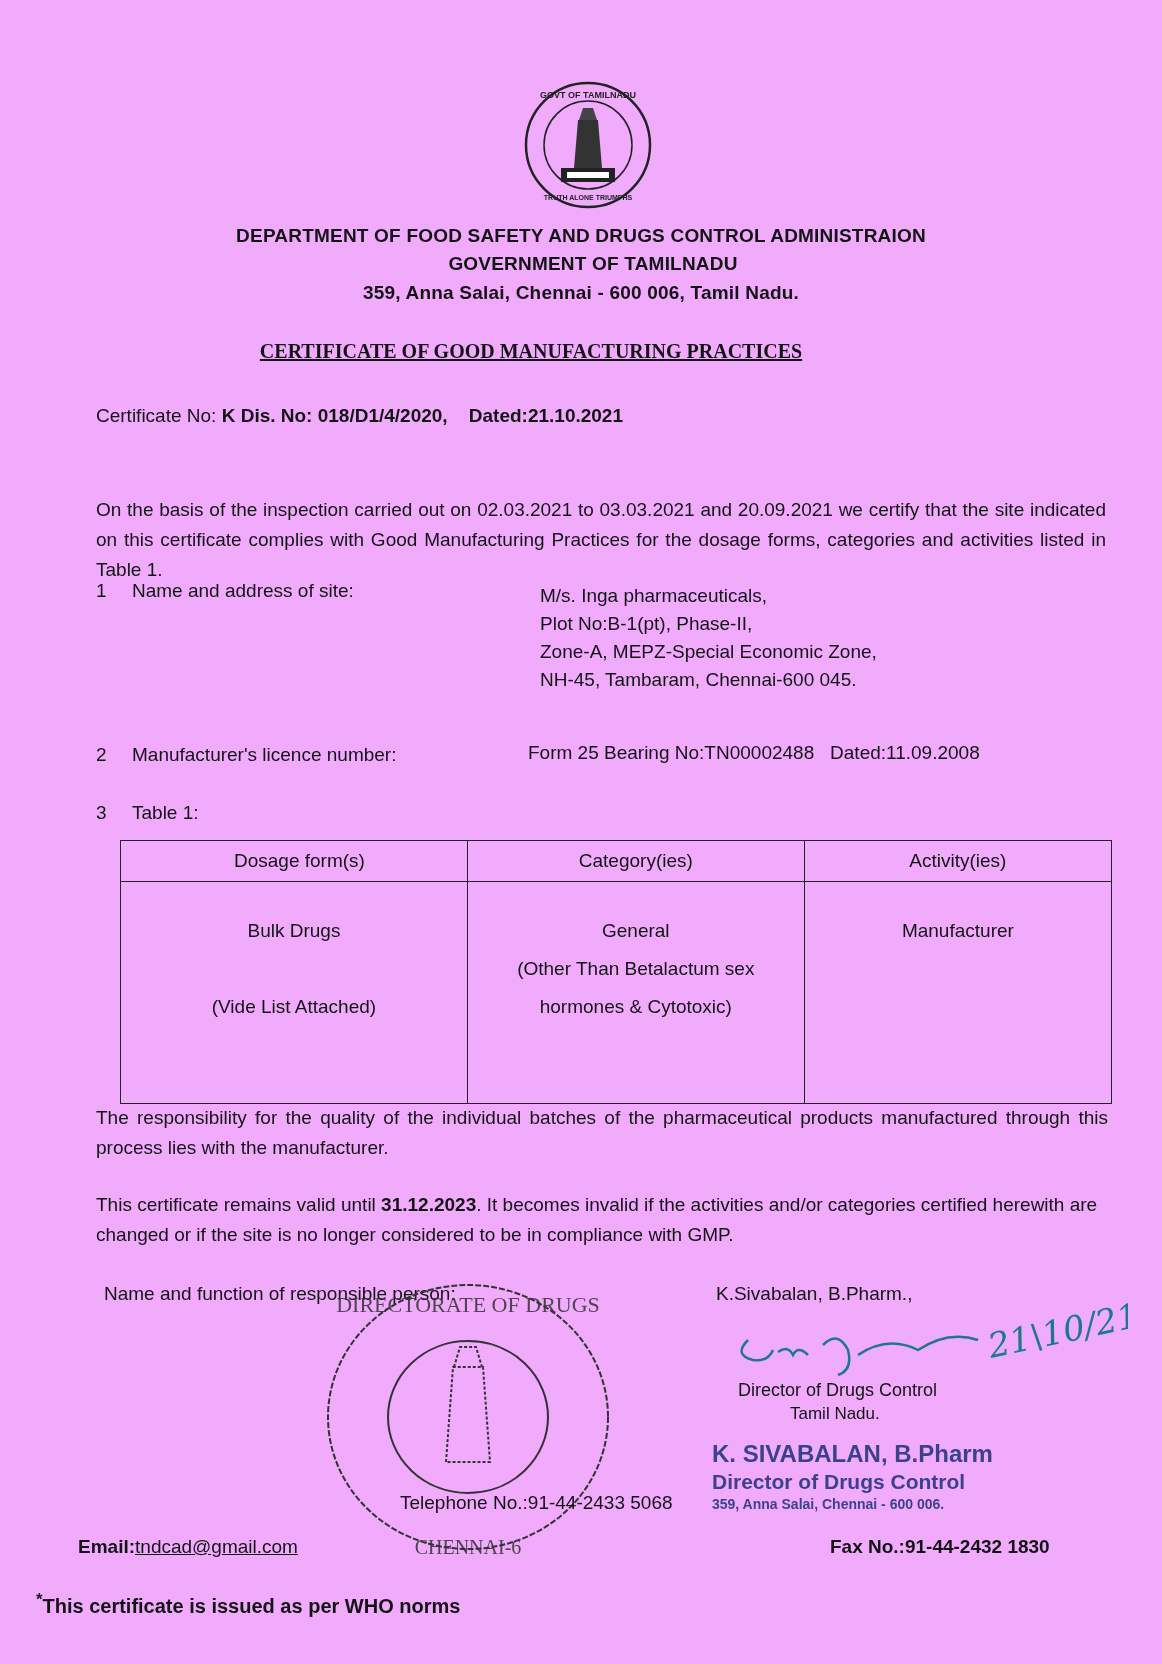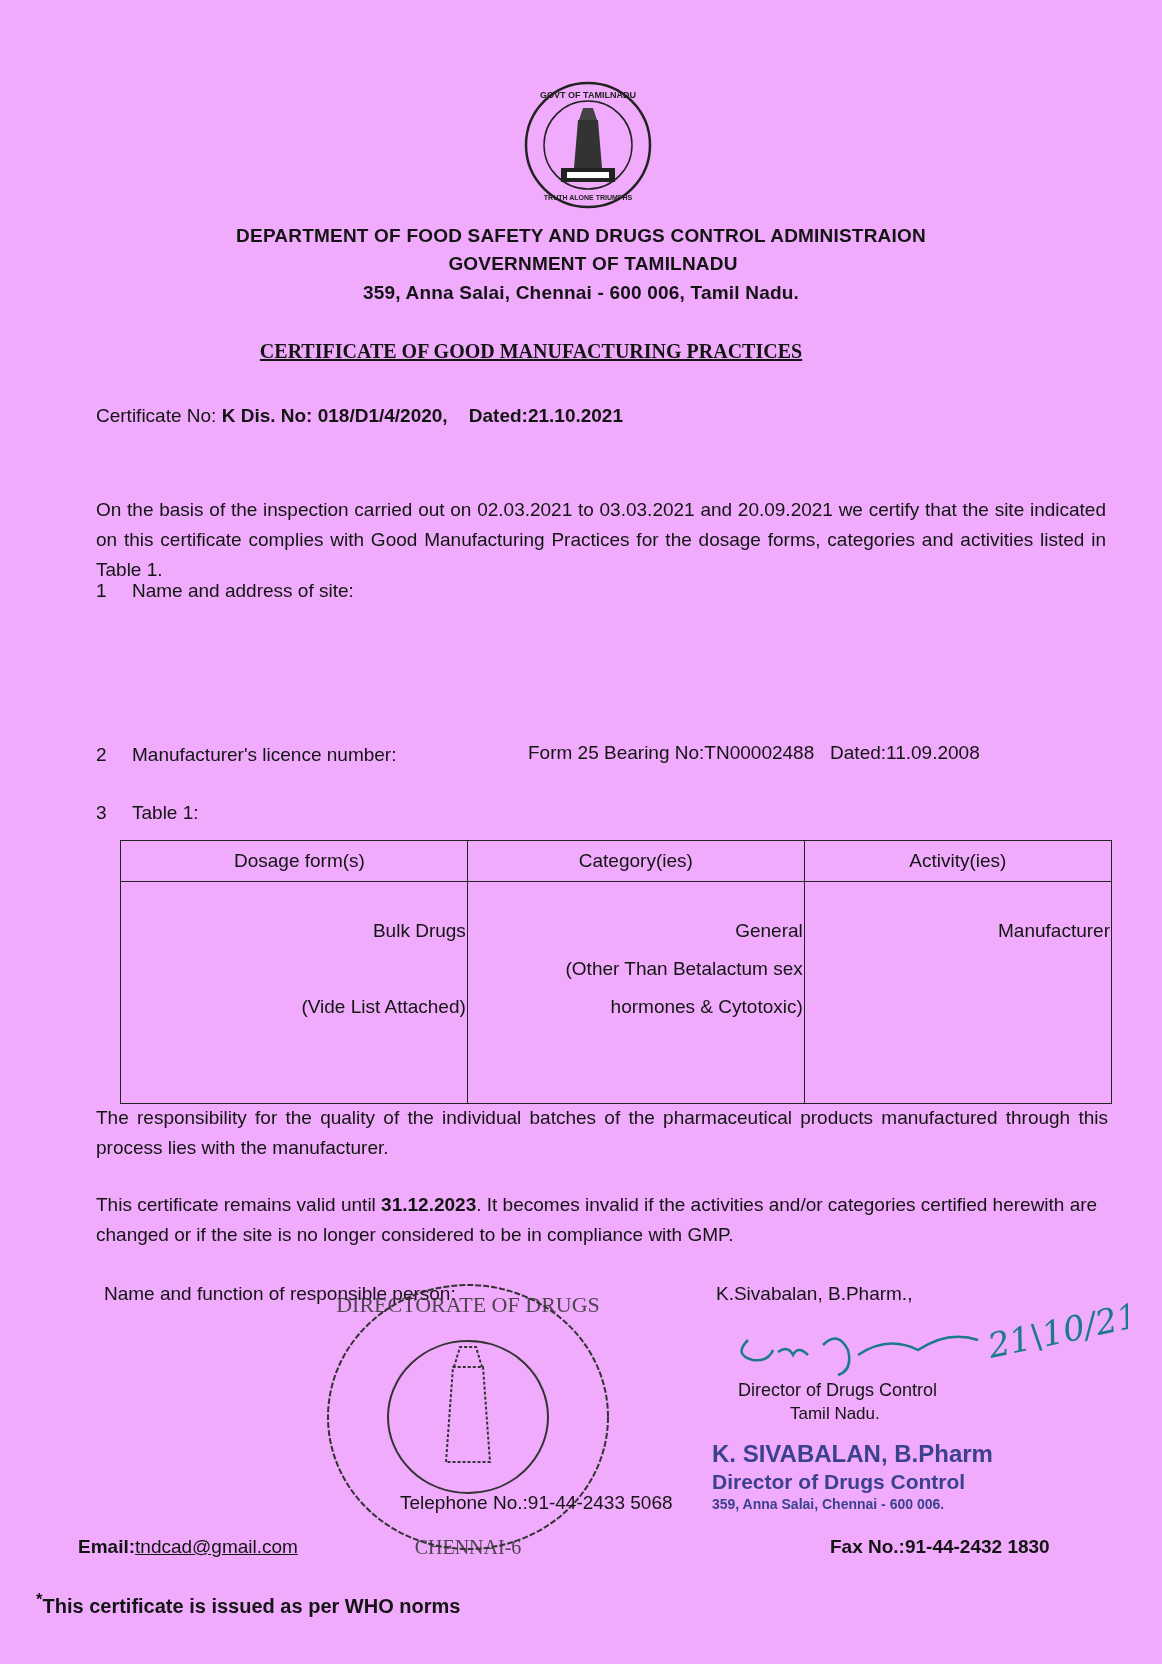--- a/index.html
+++ b/index.html
@@ -10,21 +10,21 @@
   .emblem { left: 523px; top: 80px; width: 130px; height: 130px; }
   .hdr { left: 0; width: 1162px; text-align: center; font-family: "Liberation Sans", sans-serif; font-size: 19px; font-weight: bold; letter-spacing: 0.2px; }
   .title { left: 0; width: 1062px; text-align: center; top: 340px; font-family: "Liberation Serif", serif; font-weight: bold; font-size: 20px; }
   .title span { text-decoration: underline; }
   .txt { font-family: "Liberation Sans", sans-serif; font-size: 19px; }
   .para { left: 96px; width: 1010px; font-family: "Liberation Sans", sans-serif; font-size: 19px; line-height: 30px; }
   .justify { text-align: justify; text-align-last: left; }
   table.t1 { position: absolute; left: 120px; top: 840px; width: 992px; border-collapse: collapse; font-family: "Liberation Sans", sans-serif; font-size: 19px; }
   table.t1 th, table.t1 td { border: 1.5px solid #222; text-align: center; font-weight: normal; }
   table.t1 th { height: 38px; }
-  table.t1 td { height: 190px; vertical-align: top; padding-top: 30px; line-height: 38px; text-align: right; }
+  table.t1 td { height: 190px; vertical-align: top; padding-top: 30px; line-height: 38px; }
   .stamp { left: 318px; top: 1272px; width: 300px; height: 290px; }
   .sig { left: 728px; top: 1300px; width: 400px; height: 80px; }
   .blue { color: #1c2f7a; }
   .bold { font-weight: bold; }
   .link { text-decoration: underline; }
 </style>
 </head>
 <body>
 
 <div class="page">
@@ -47,20 +47,26 @@
   <div class="abs title"><span>CERTIFICATE OF  GOOD MANUFACTURING PRACTICES</span></div>
 
   <div class="abs txt" style="left:96px; top:405px;">
     <span>Certificate No: </span><span class="bold">K Dis. No: 018/D1/4/2020,</span>&nbsp;&nbsp;&nbsp;&nbsp;<span class="bold">Dated:21.10.2021</span>
   </div>
 
   <div class="abs para justify" style="top:458px;margin-top:37px;">On the basis of the inspection carried out on 02.03.2021 to 03.03.2021 and 20.09.2021 we certify that the site indicated on this certificate complies with Good Manufacturing Practices for the dosage forms, categories and activities listed in Table 1.</div>
 
   <div class="abs txt" style="left:96px; top:580px;">1</div>
   <div class="abs txt" style="left:132px; top:580px;">Name and address of site:</div>
+  <div class="abs txt" style="left:540px; top:582px; line-height:28px;">
+    <div>M/s. Inga pharmaceuticals,</div>
+    <div>Plot No:B-1(pt), Phase-II,</div>
+    <div>Zone-A, MEPZ-Special Economic Zone,</div>
+    <div>NH-45, Tambaram, Chennai-600 045.</div>
+  </div>
 
   <div class="abs txt" style="left:96px; top:744px;">2</div>
   <div class="abs txt" style="left:132px; top:744px;">Manufacturer's licence number:</div>
   <div class="abs txt" style="left:528px; top:742px;">
     <span>Form 25 Bearing No:TN00002488</span>&nbsp;&nbsp;&nbsp;<span>Dated:11.09.2008</span>
   </div>
 
   <div class="abs txt" style="left:96px; top:802px;">3</div>
   <div class="abs txt" style="left:132px; top:802px;">Table 1:</div>
 

